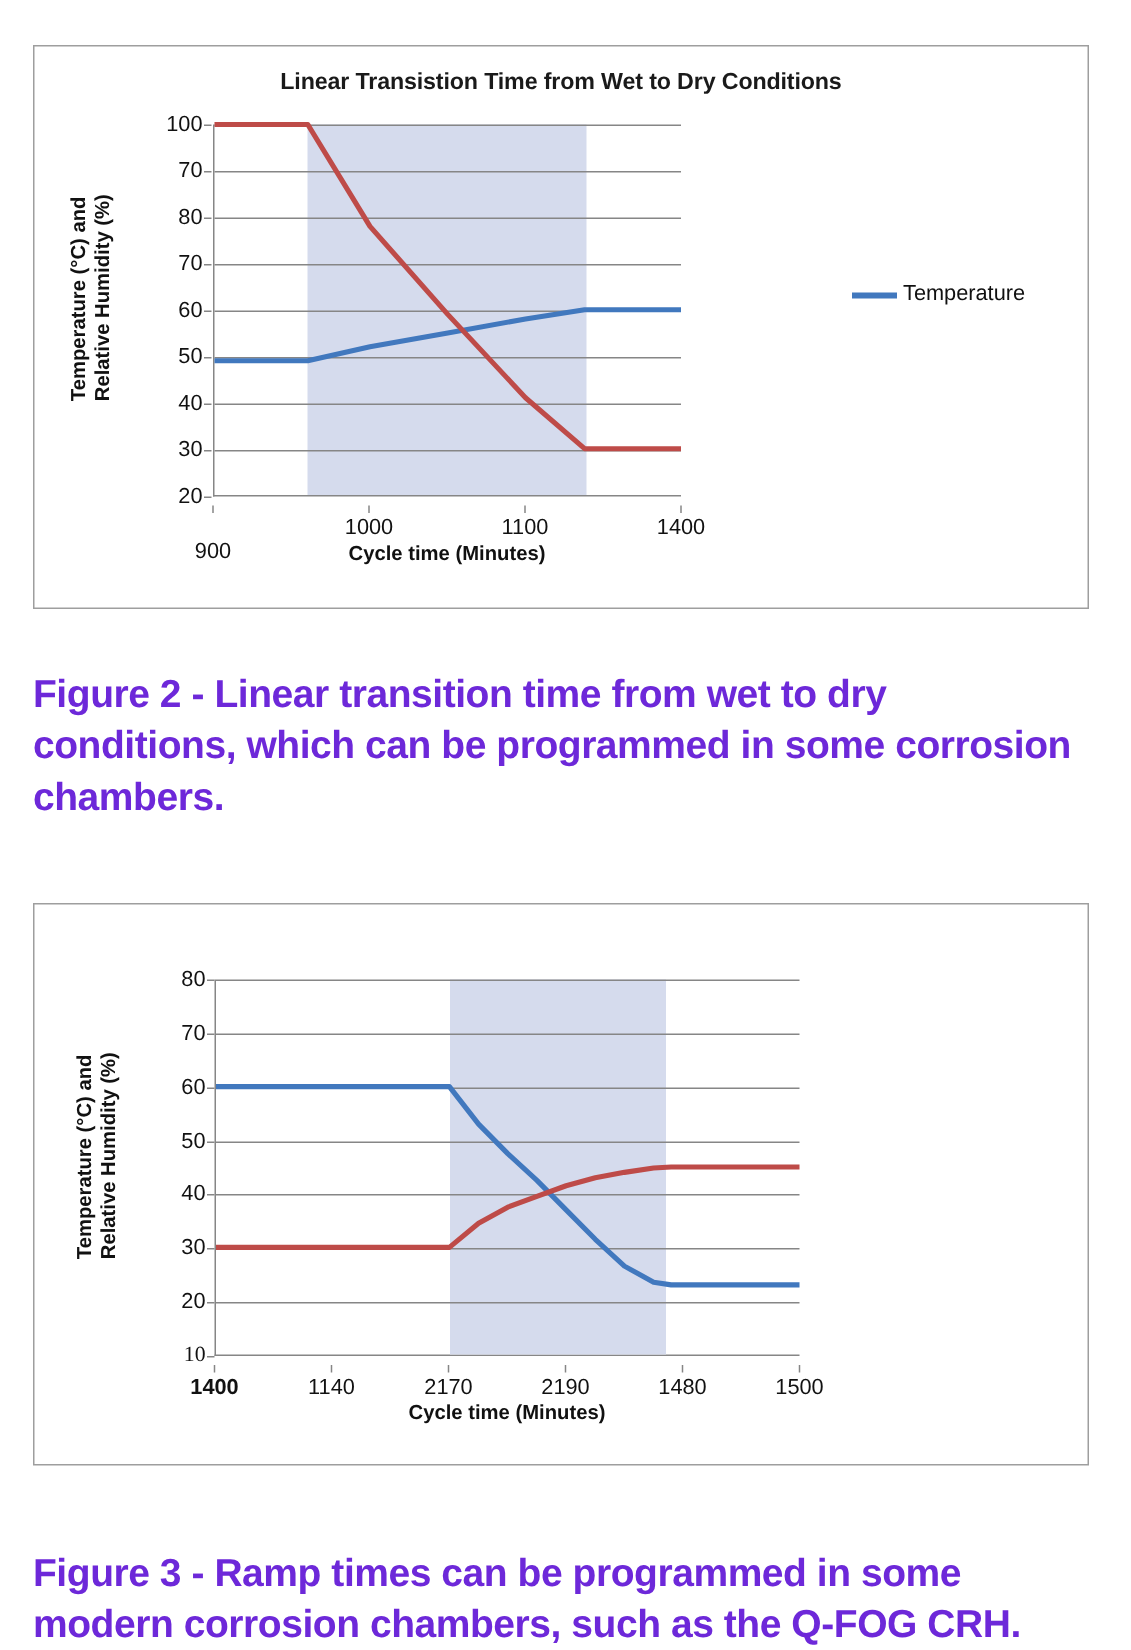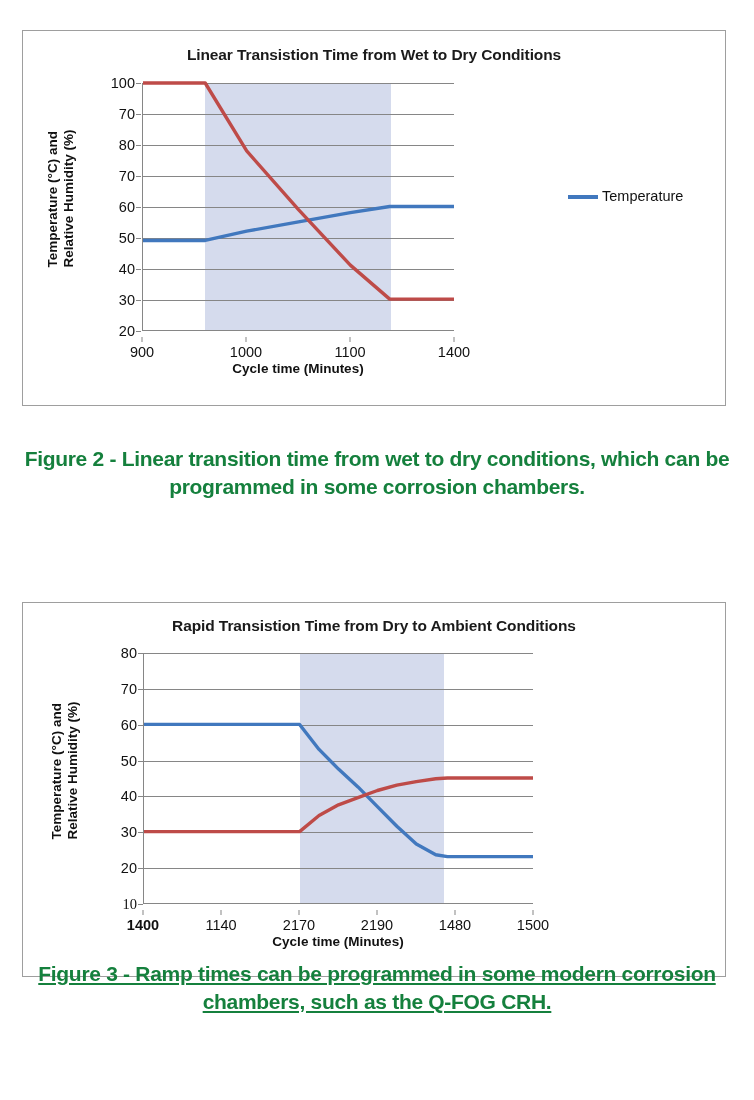--- a/index.html
+++ b/index.html
@@ -149,30 +149,30 @@
     color: #111;
     line-height: 1.35;
     max-width: 100px;
   }
 
   
   .caption {
     position: absolute;
     left: 22px;
     width: 710px;
-    text-align: center;
+    text-align: left;
     font-family: "Liberation Sans", sans-serif;
     font-weight: bold;
-    font-size: 21px;
+    font-size: 26px;
     line-height: 1.32;
-    color: #15803d;
+    color: #6d28d9;
     letter-spacing: -0.3px;
   }
   #caption-1 { top: 445px; }
-  #caption-2 { top: 960px; text-decoration: underline; }
+  #caption-2 { top: 1031px; }
 </style>
 </head>
 <body>
 
 <div class="page">
 
   <div class="chart-box" id="chart-box-1">
     <div class="chart-inner">
 
       <div class="chart-title">Linear Transistion Time from Wet to Dry Conditions</div>
@@ -211,21 +211,21 @@
             <div class="gridline" style="top: 0px;"></div>
           </div>
         <svg class="series-svg" id="svg-1" viewBox="0 0 312 248" preserveAspectRatio="none">
             <polyline points="0.00,158.10 62.40,158.10 104.00,148.80 156.00,139.50 208.00,130.20 247.52,124.00 312.00,124.00" fill="none" stroke="#4178be" stroke-width="3.4" stroke-linejoin="round" stroke-linecap="butt" vector-effect="non-scaling-stroke"></polyline>
             <polyline points="0.00,0.00 62.40,0.00 104.00,68.20 156.00,127.10 208.00,182.90 247.52,217.00 312.00,217.00" fill="none" stroke="#be4b48" stroke-width="3.4" stroke-linejoin="round" stroke-linecap="butt" vector-effect="non-scaling-stroke"></polyline>
           </svg>
       </div>
 
       <div class="xticks-wrap" id="xticks-1">
           <div class="xmark" style="left: 0px; top: 0px;"></div>
-          <div class="xtick" style="left: 0px; top: 7px; text-align: right;">900</div>
+          <div class="xtick" style="left: 0px; top: 23px; text-align: right;">900</div>
           <div class="xmark" style="left: 104px; top: 0px;"></div>
           <div class="xtick" style="left: 104px; top: 7px;">1000</div>
           <div class="xmark" style="left: 208px; top: 0px;"></div>
           <div class="xtick" style="left: 208px; top: 7px;">1100</div>
           <div class="xmark" style="left: 312px; top: 0px;"></div>
           <div class="xtick" style="left: 312px; top: 7px;">1400</div>
         </div>
 
       <div class="xlabel" id="xlabel-1">Cycle time (Minutes)</div>
 
@@ -242,21 +242,20 @@
       </div>
 
     </div>
   </div>
 
   <div class="caption" id="caption-1">Figure 2 - Linear transition time from wet to dry conditions, which can be programmed in some corrosion chambers.</div>
 
   <div class="chart-box" id="chart-box-2">
     <div class="chart-inner">
 
-      <div class="chart-title">Rapid Transistion Time from Dry to Ambient Conditions</div>
 
       <div class="ytick-wrap" id="yticks-2">
           <div class="ytick" style="top: 251px; font-family: Liberation Serif, serif;">10</div>
           <div class="ymark" style="top: 251px; right: -6px;"></div>
           <div class="ytick" style="top: 215.143px;">20</div>
           <div class="ymark" style="top: 215.143px; right: -6px;"></div>
           <div class="ytick" style="top: 179.286px;">30</div>
           <div class="ymark" style="top: 179.286px; right: -6px;"></div>
           <div class="ytick" style="top: 143.429px;">40</div>
           <div class="ymark" style="top: 143.429px; right: -6px;"></div>

